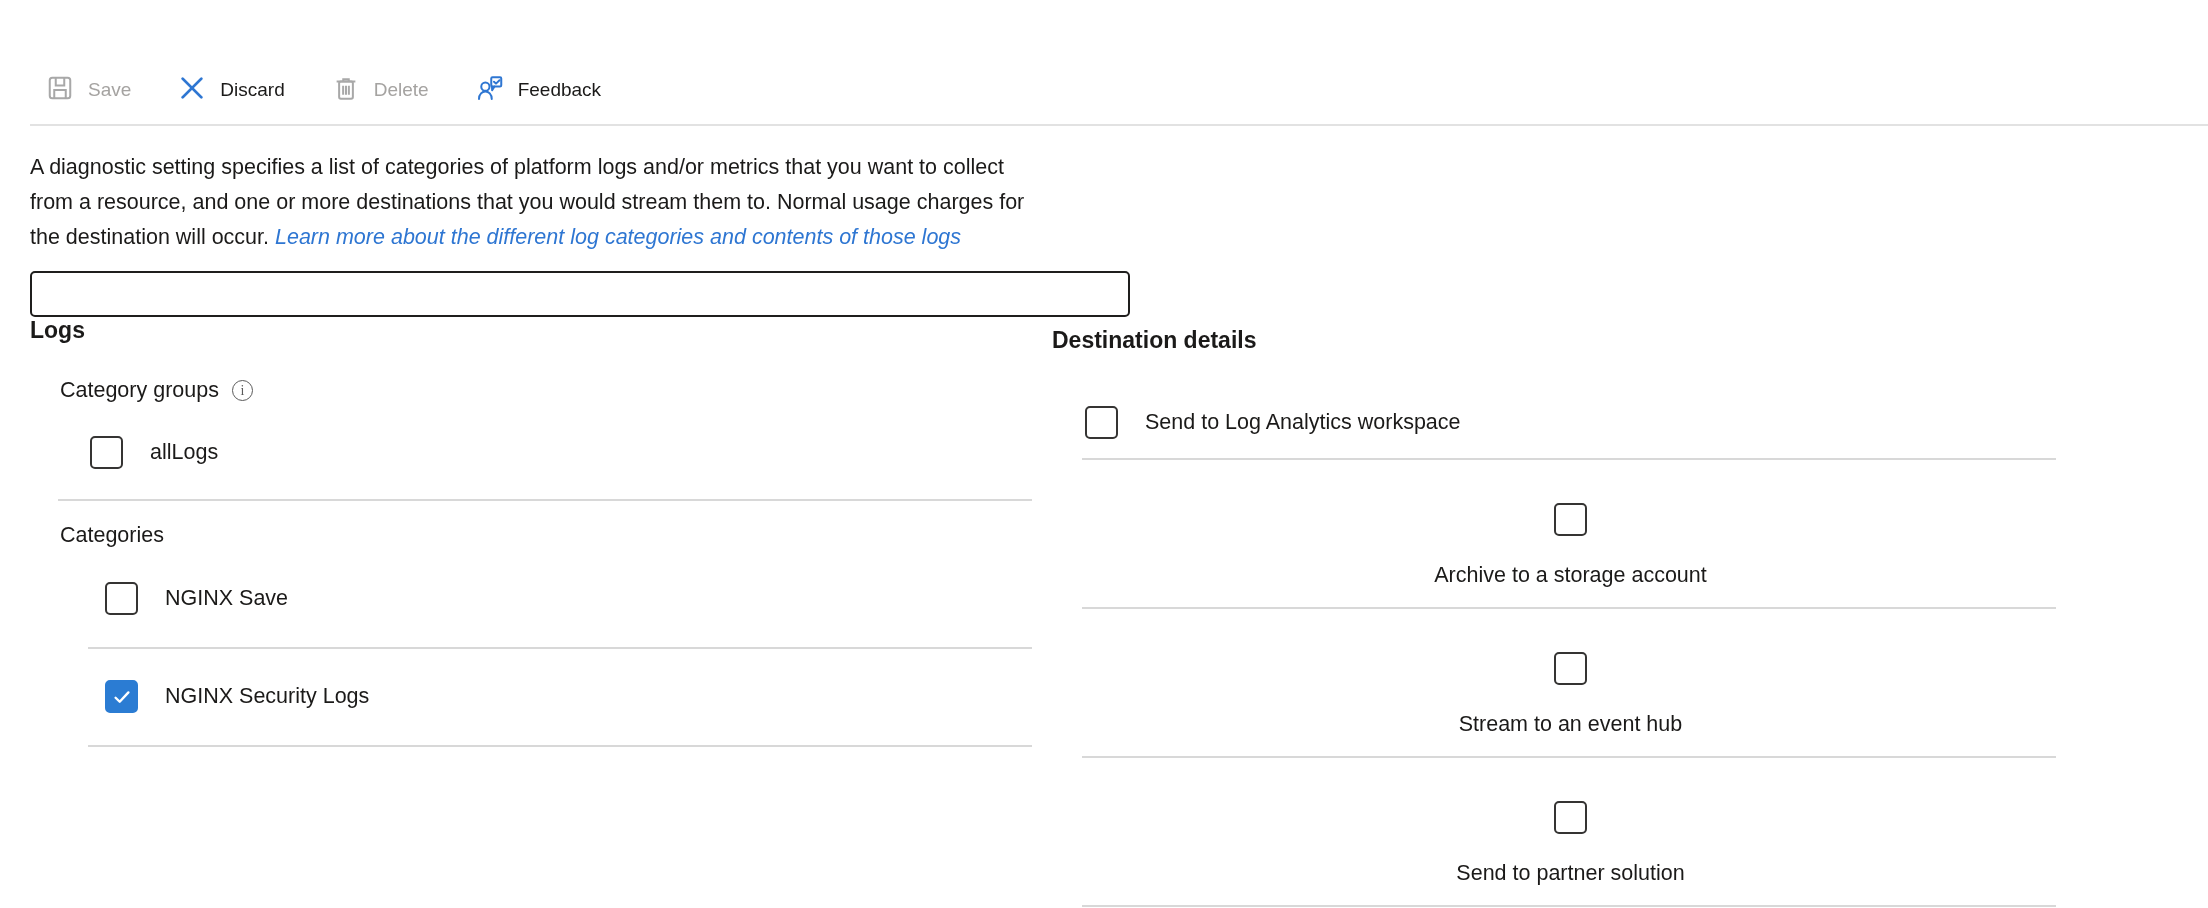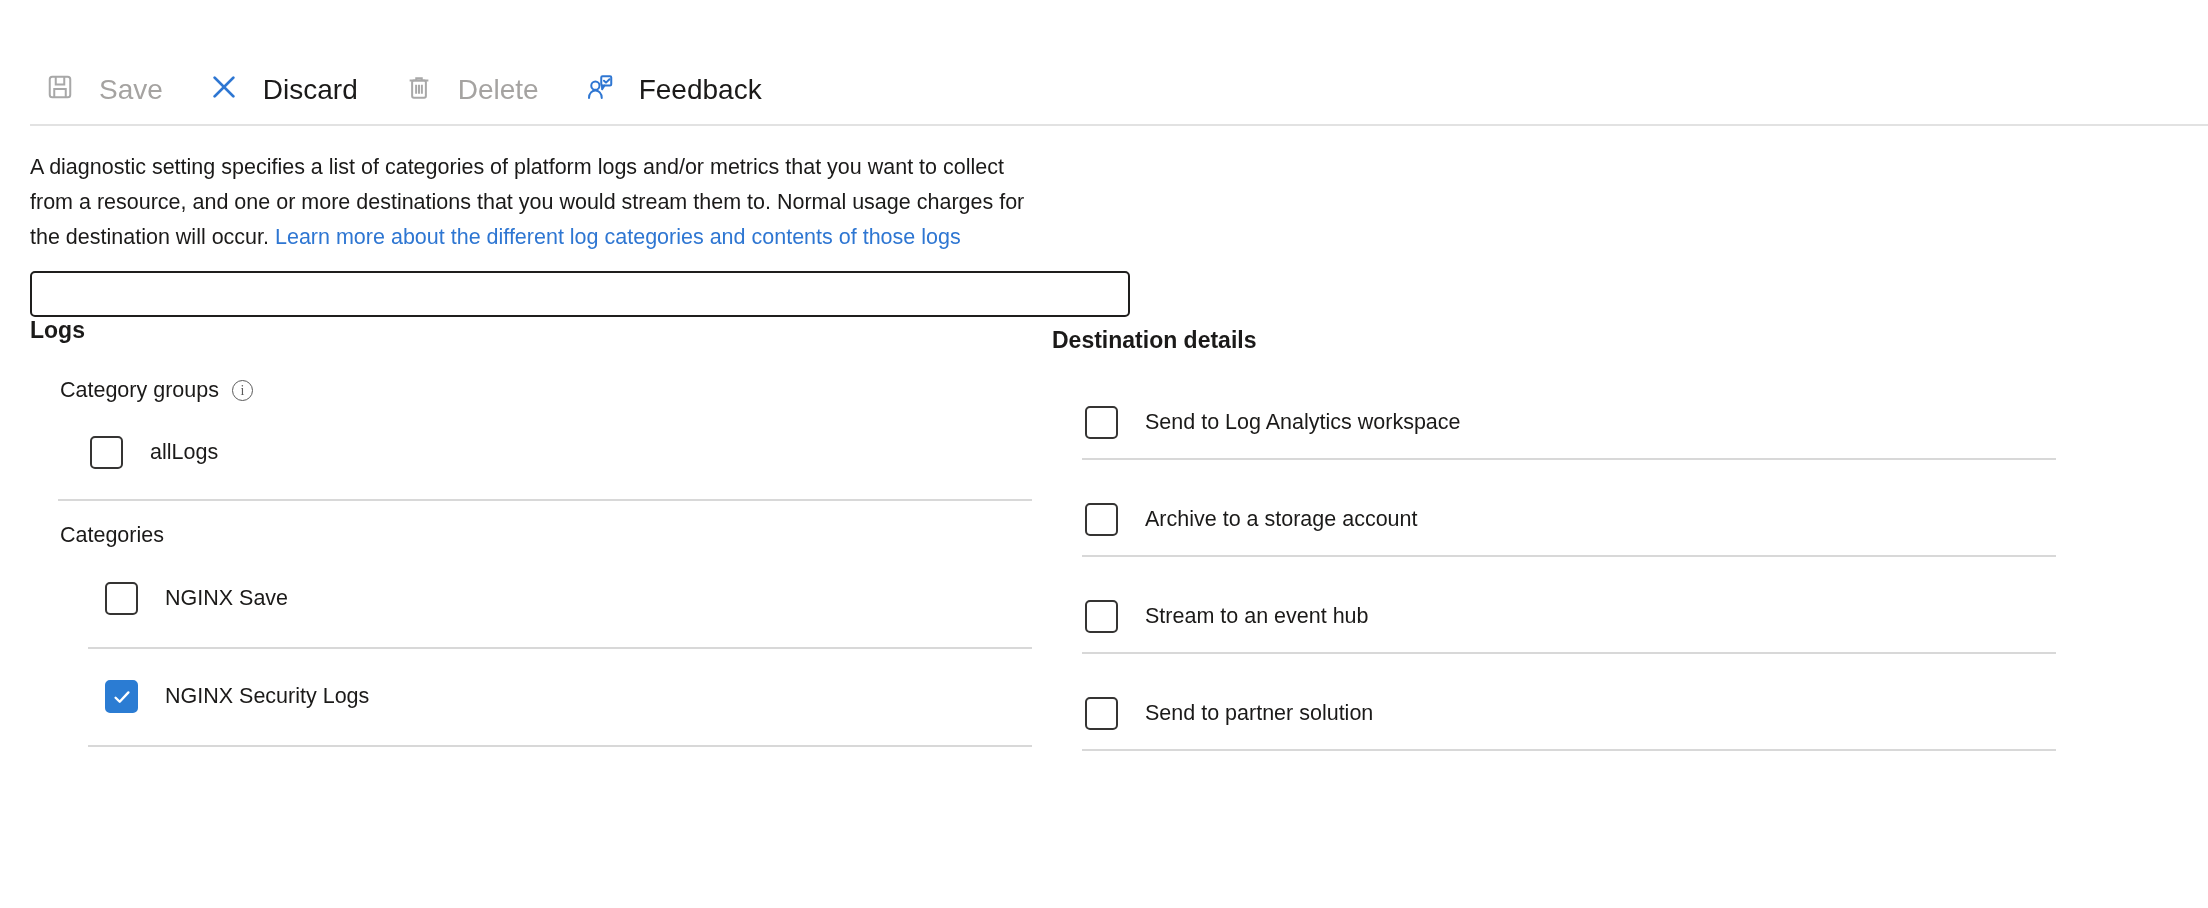--- a/index.html
+++ b/index.html
@@ -19,29 +19,29 @@
   .hdr{display:flex;align-items:flex-start;}
   .hdr h1{margin:0;font-size:35px;font-weight:700;letter-spacing:-.3px;line-height:44px;}
   .more-btn{
     background:none;border:none;padding:0;margin:20px 0 0 48px;cursor:pointer;
     font-size:21px;font-weight:700;letter-spacing:3px;color:#3d3d3d;line-height:1;
     font-family:inherit;
   }
 
   
   .toolbar{display:flex;align-items:center;gap:46px;margin-top:52px;padding-left:15px;height:44px;}
-  .tb{display:flex;align-items:center;gap:24px;background:none;border:none;padding:0;
-      font-family:inherit;font-size:28px;color:var(--text);cursor:pointer;}
+  .tb{display:flex;align-items:center;gap:13px;background:none;border:none;padding:0;
+      font-family:inherit;font-size:19px;color:var(--text);cursor:pointer;}
   .tb.disabled{color:var(--disabled-text);cursor:default;}
   .tb svg{width:30px;height:30px;flex:none;}
   .toolbar-rule{border:none;border-top:2px solid var(--toolbar-divider);margin:12px 0 0 0;width:2178px;}
 
   
   .desc{width:1005px;font-size:21.5px;line-height:35px;margin:24px 0 0 0;}
-  .desc a{color:var(--accent);text-decoration:none;cursor:pointer;}
+  .desc a{color:var(--accent);text-decoration:none;cursor:pointer;font-style:italic;}
 
   
   .form-row{display:flex;align-items:center;margin-top:16px;}
   .form-label{width:500px;font-size:21.5px;}
   .req{color:var(--required);margin-left:5px;}
   .name-input{
     width:1100px;height:46px;border:2.5px solid var(--input-border);border-radius:5px;
     font-size:21px;padding:0 14px;font-family:inherit;background:#fff;
   }
 
@@ -75,21 +75,21 @@
   
   .row-alllogs{margin:33px 0 0 60px;}
   .d1{margin:30px 0 0 28px;width:974px;}
   .sub-label{margin:22px 0 0 30px;font-size:21.5px;}
   .row-cat1{margin:34px 0 0 75px;}
   .row-cat2{margin:31px 0 0 75px;}
   .d2{margin:32px 0 0 58px;width:944px;}
 
   
   .row-dest1{margin:52px 0 0 33px;}
-  .row-dest{margin:43px 0 0 33px;}
+  .row-dest{margin:43px 0 0 33px;flex-direction:column;}
   .dd{margin:19px 0 0 30px;width:974px;}
 </style>
 </head>
 <body>
 
 <div class="page">
 
 
   <div class="toolbar">
     <button class="tb disabled">

